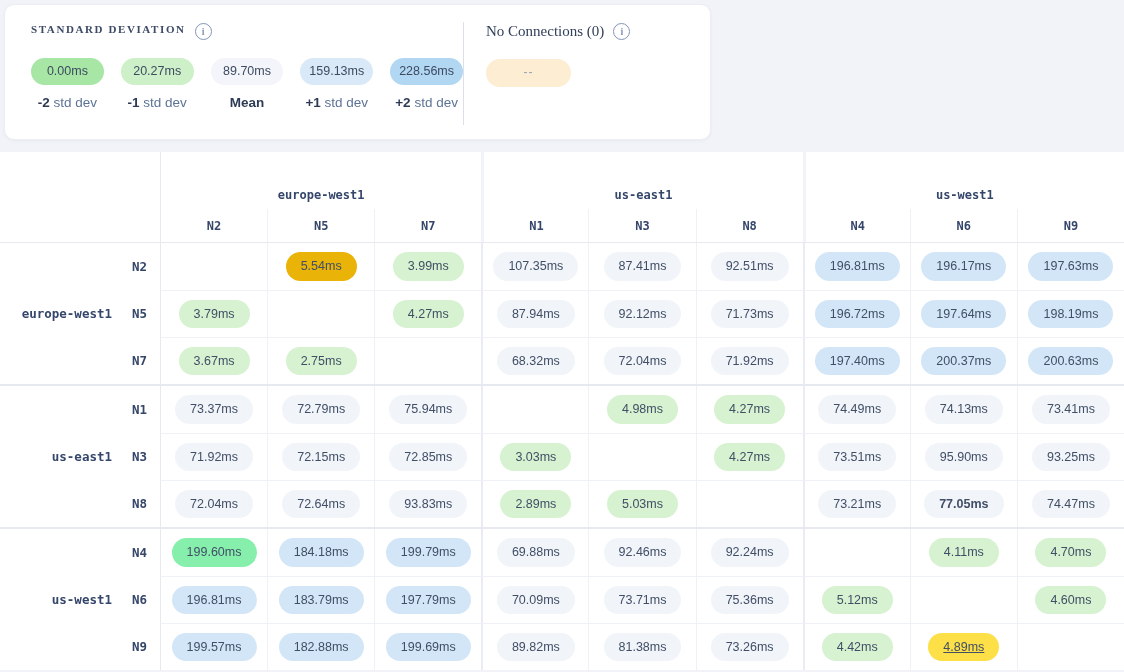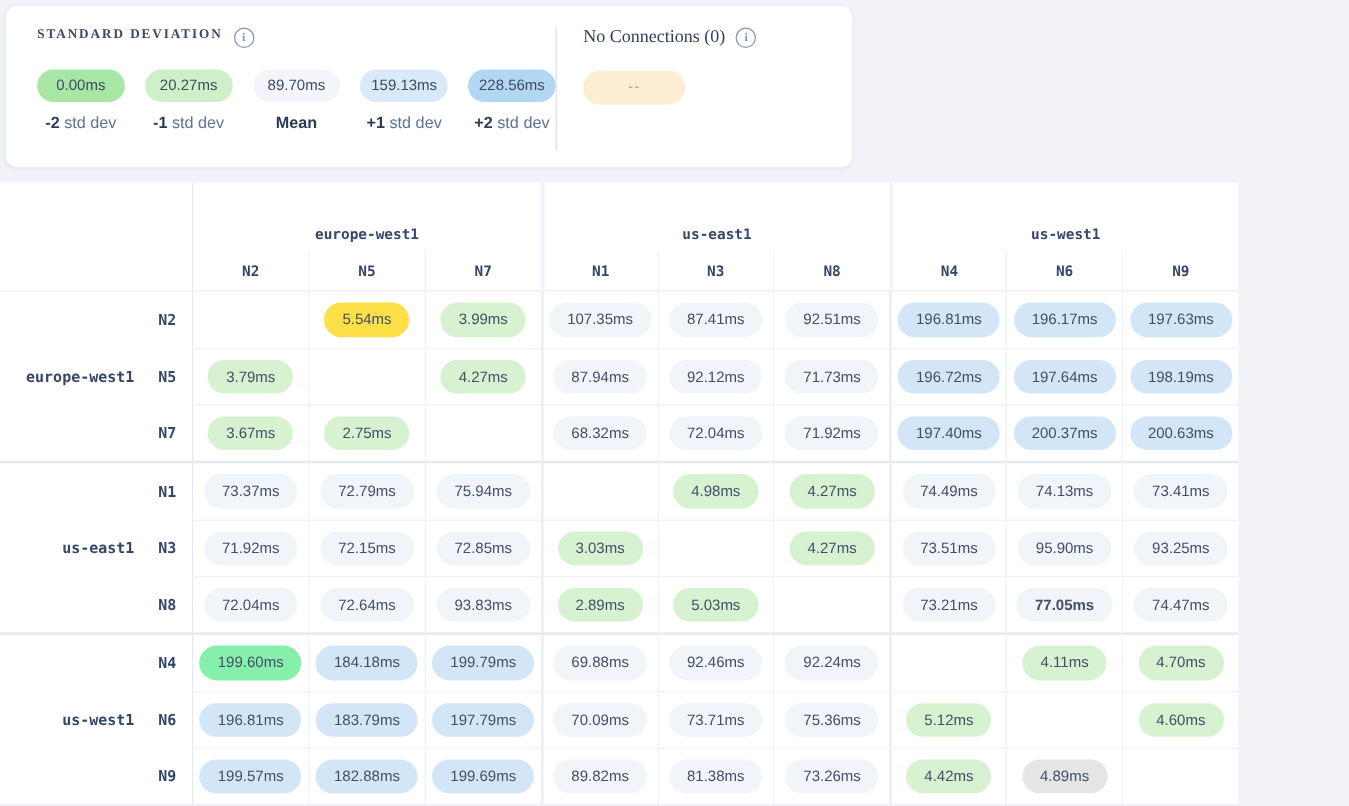--- a/index.html
+++ b/index.html
@@ -33,21 +33,21 @@
     height:27px; line-height:27px; border-radius:14px; font-size:12.5px;
     color:#3d4b61; text-align:center;
   }
   .legend-label { margin-top:10px; font-size:13.5px; color:#5d7395; white-space:nowrap; }
   .legend-label b { color:#2d3b55; }
   .noconn-pill {
     margin-top:16px; width:85px; height:28px; line-height:26px; border-radius:14px;
     text-align:center; font-size:12px; color:#98a0ac; letter-spacing:1px;
   }
   
-  .matrix { position:absolute; left:0; top:152px; width:1032px; }
+  .matrix { position:absolute; left:0; top:152px; width:1124px; }
   .thead {
     display:grid; grid-template-columns:160px repeat(9,1fr);
     grid-template-rows:57px 33px; background:#fff; box-sizing:border-box;
     border-bottom:1px solid #e6eaf0;
   }
   .th-corner { grid-row:span 2; background:#fff; }
   .th-region {
     grid-column:span 3; display:flex; align-items:flex-end; justify-content:center;
     padding-bottom:7px; box-sizing:border-box;
     font-family:"DejaVu Sans Mono", monospace; font-weight:bold; font-size:12px; color:#35466b;
@@ -149,21 +149,21 @@
   <div id="matrix-body">
       <div class="brow-group">
         <div class="row-head">
           <div class="region-name">europe-west1</div>
           <div class="node-name">N2</div>
           <div class="node-name">N5</div>
           <div class="node-name">N7</div>
         </div>
         <div class="cell bdl1"></div>
         <div class="cell bdli">
-          <span class="pill" style="background: #fde047;">5.54ms</span>
+          <span class="pill" style="background: #eab308;">5.54ms</span>
         </div>
         <div class="cell bdli">
           <span class="pill" style="background: rgb(214, 242, 208);">3.99ms</span>
         </div>
         <div class="cell bdlg">
           <span class="pill" style="background: rgb(241, 244, 249);">107.35ms</span>
         </div>
         <div class="cell bdli">
           <span class="pill" style="background: rgb(241, 244, 249);">87.41ms</span>
         </div>
@@ -385,18 +385,18 @@
         <div class="cell bdli rt">
           <span class="pill" style="background: rgb(241, 244, 249);">81.38ms</span>
         </div>
         <div class="cell bdli rt">
           <span class="pill" style="background: rgb(241, 244, 249);">73.26ms</span>
         </div>
         <div class="cell bdlg rt">
           <span class="pill" style="background: rgb(214, 242, 208);">4.42ms</span>
         </div>
         <div class="cell bdli rt">
-          <span class="pill" style="background: #e5e5e5;">4.89ms</span>
+          <span class="pill" style="background: #fde047; text-decoration: underline;">4.89ms</span>
         </div>
         <div class="cell bdli rt"></div>
       </div>
     </div>
 </div>
 
 </body></html>

